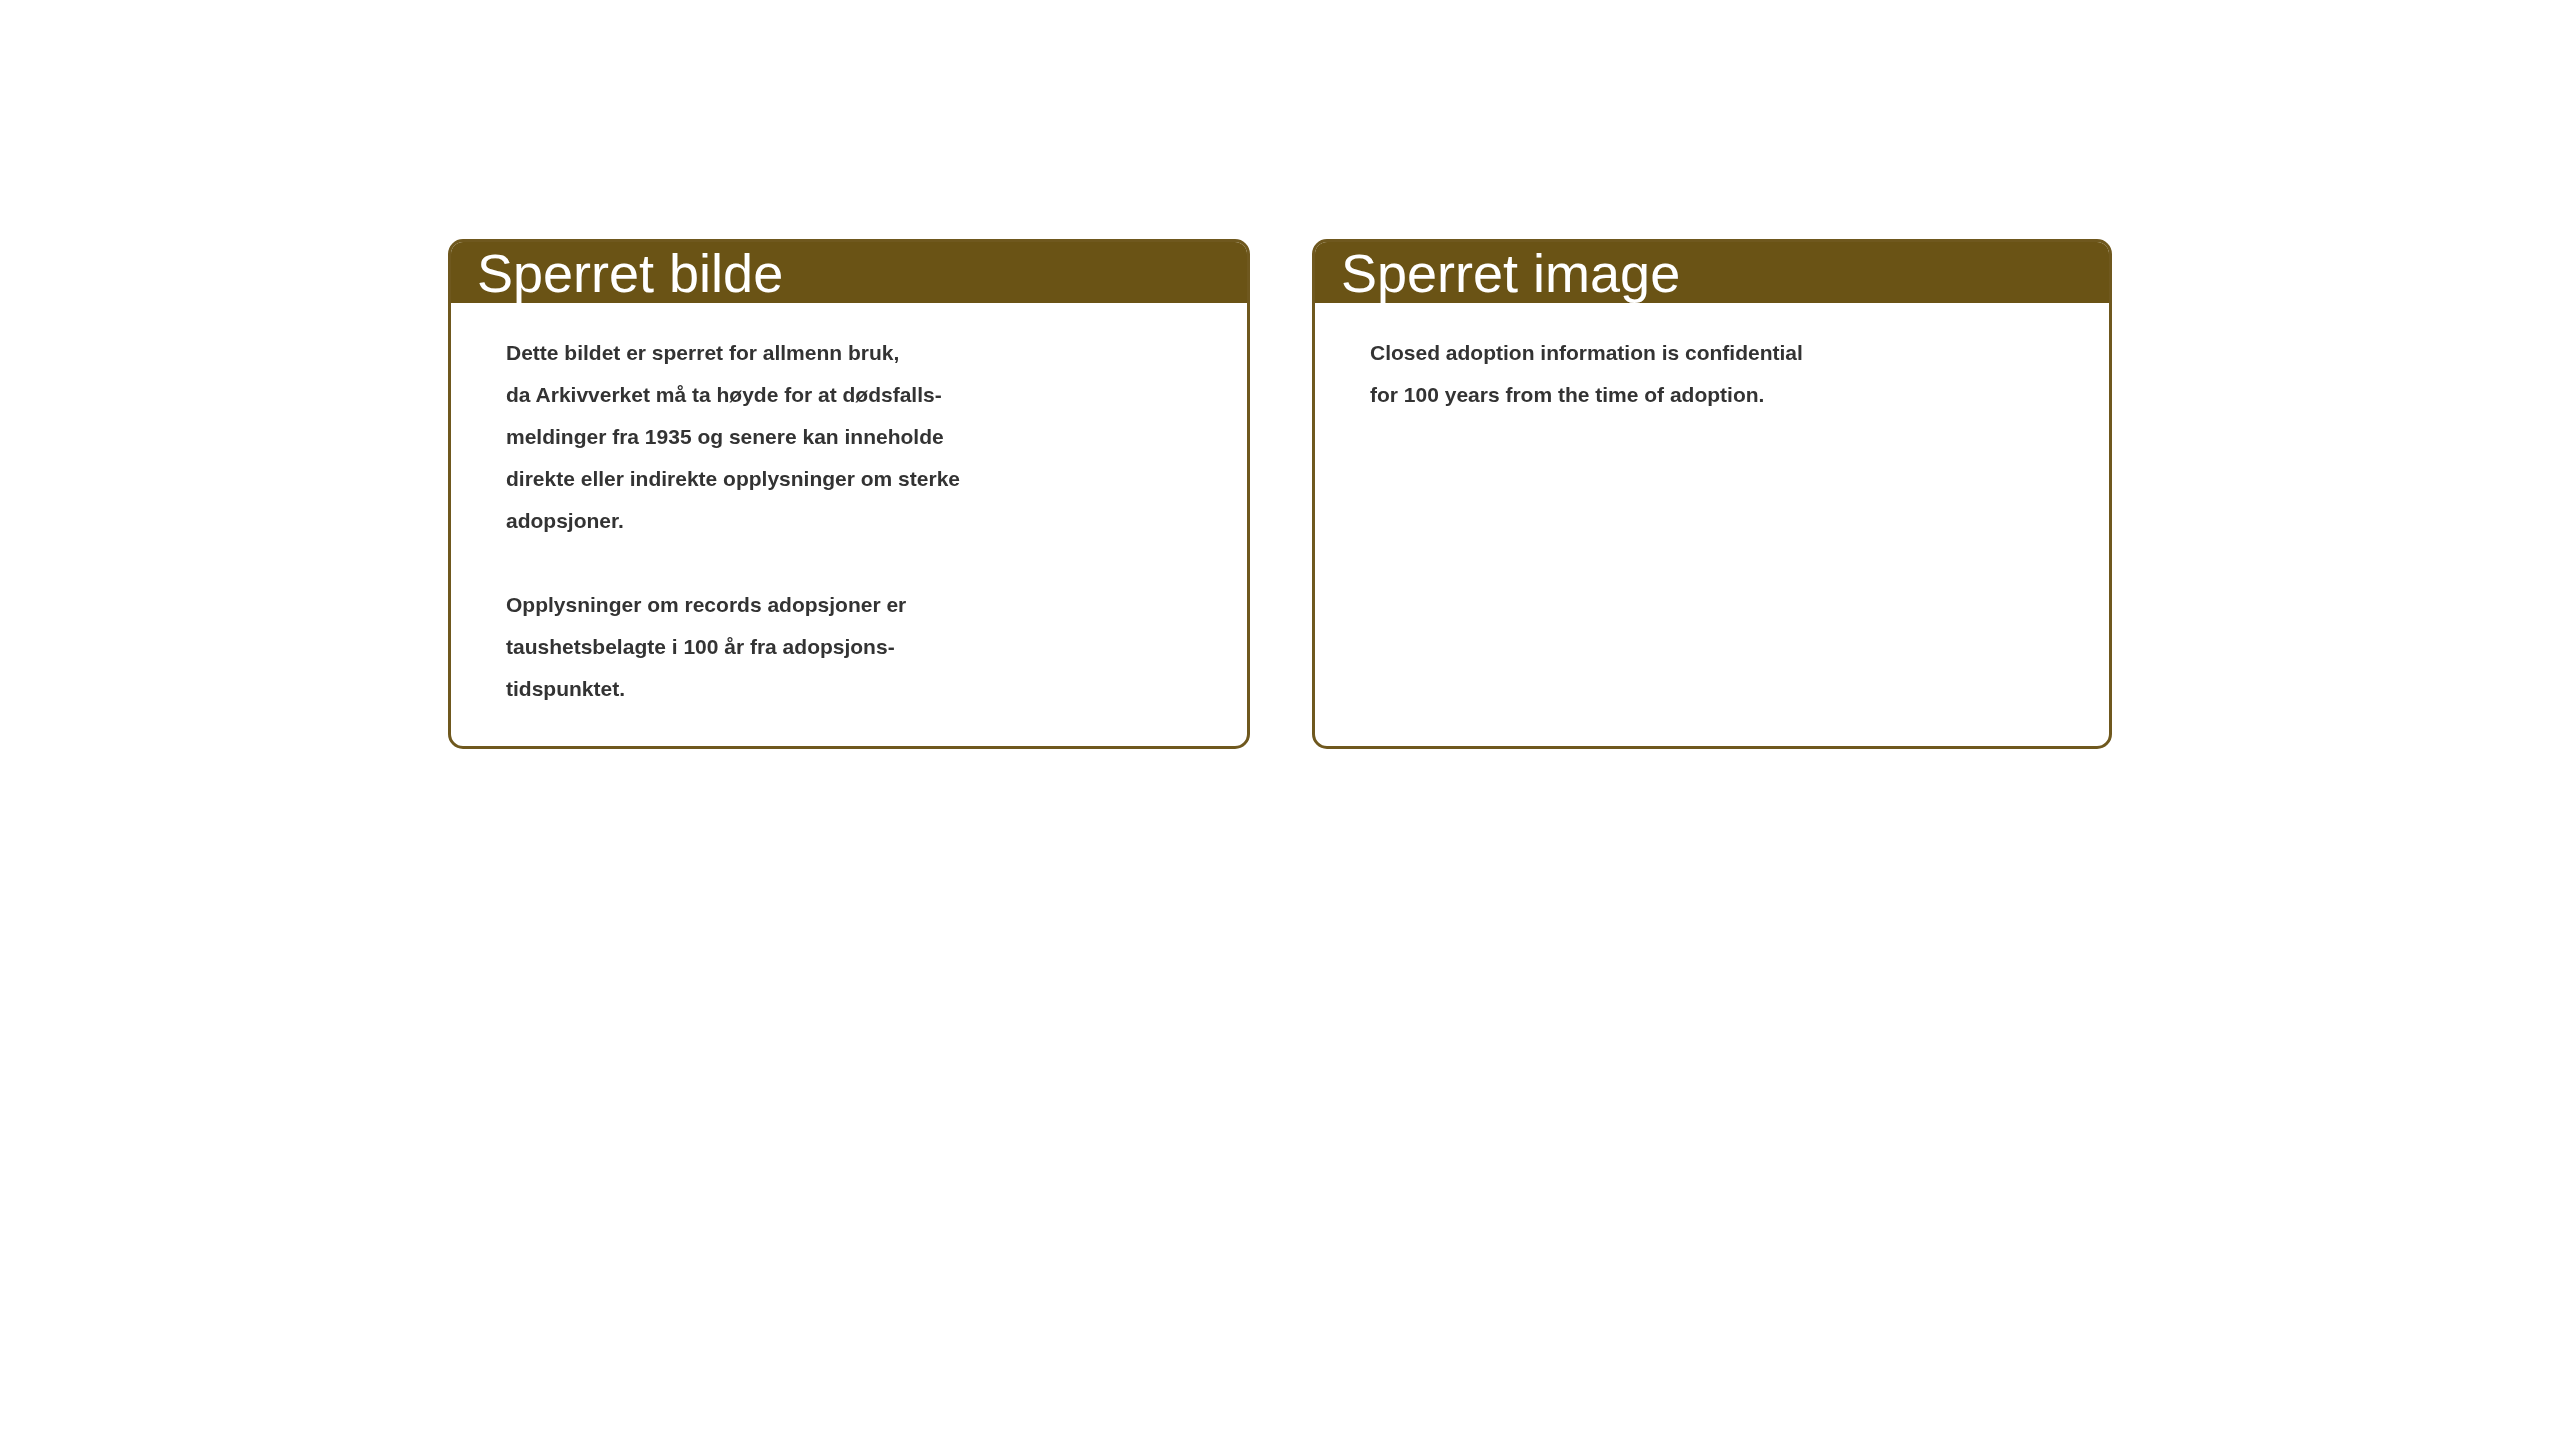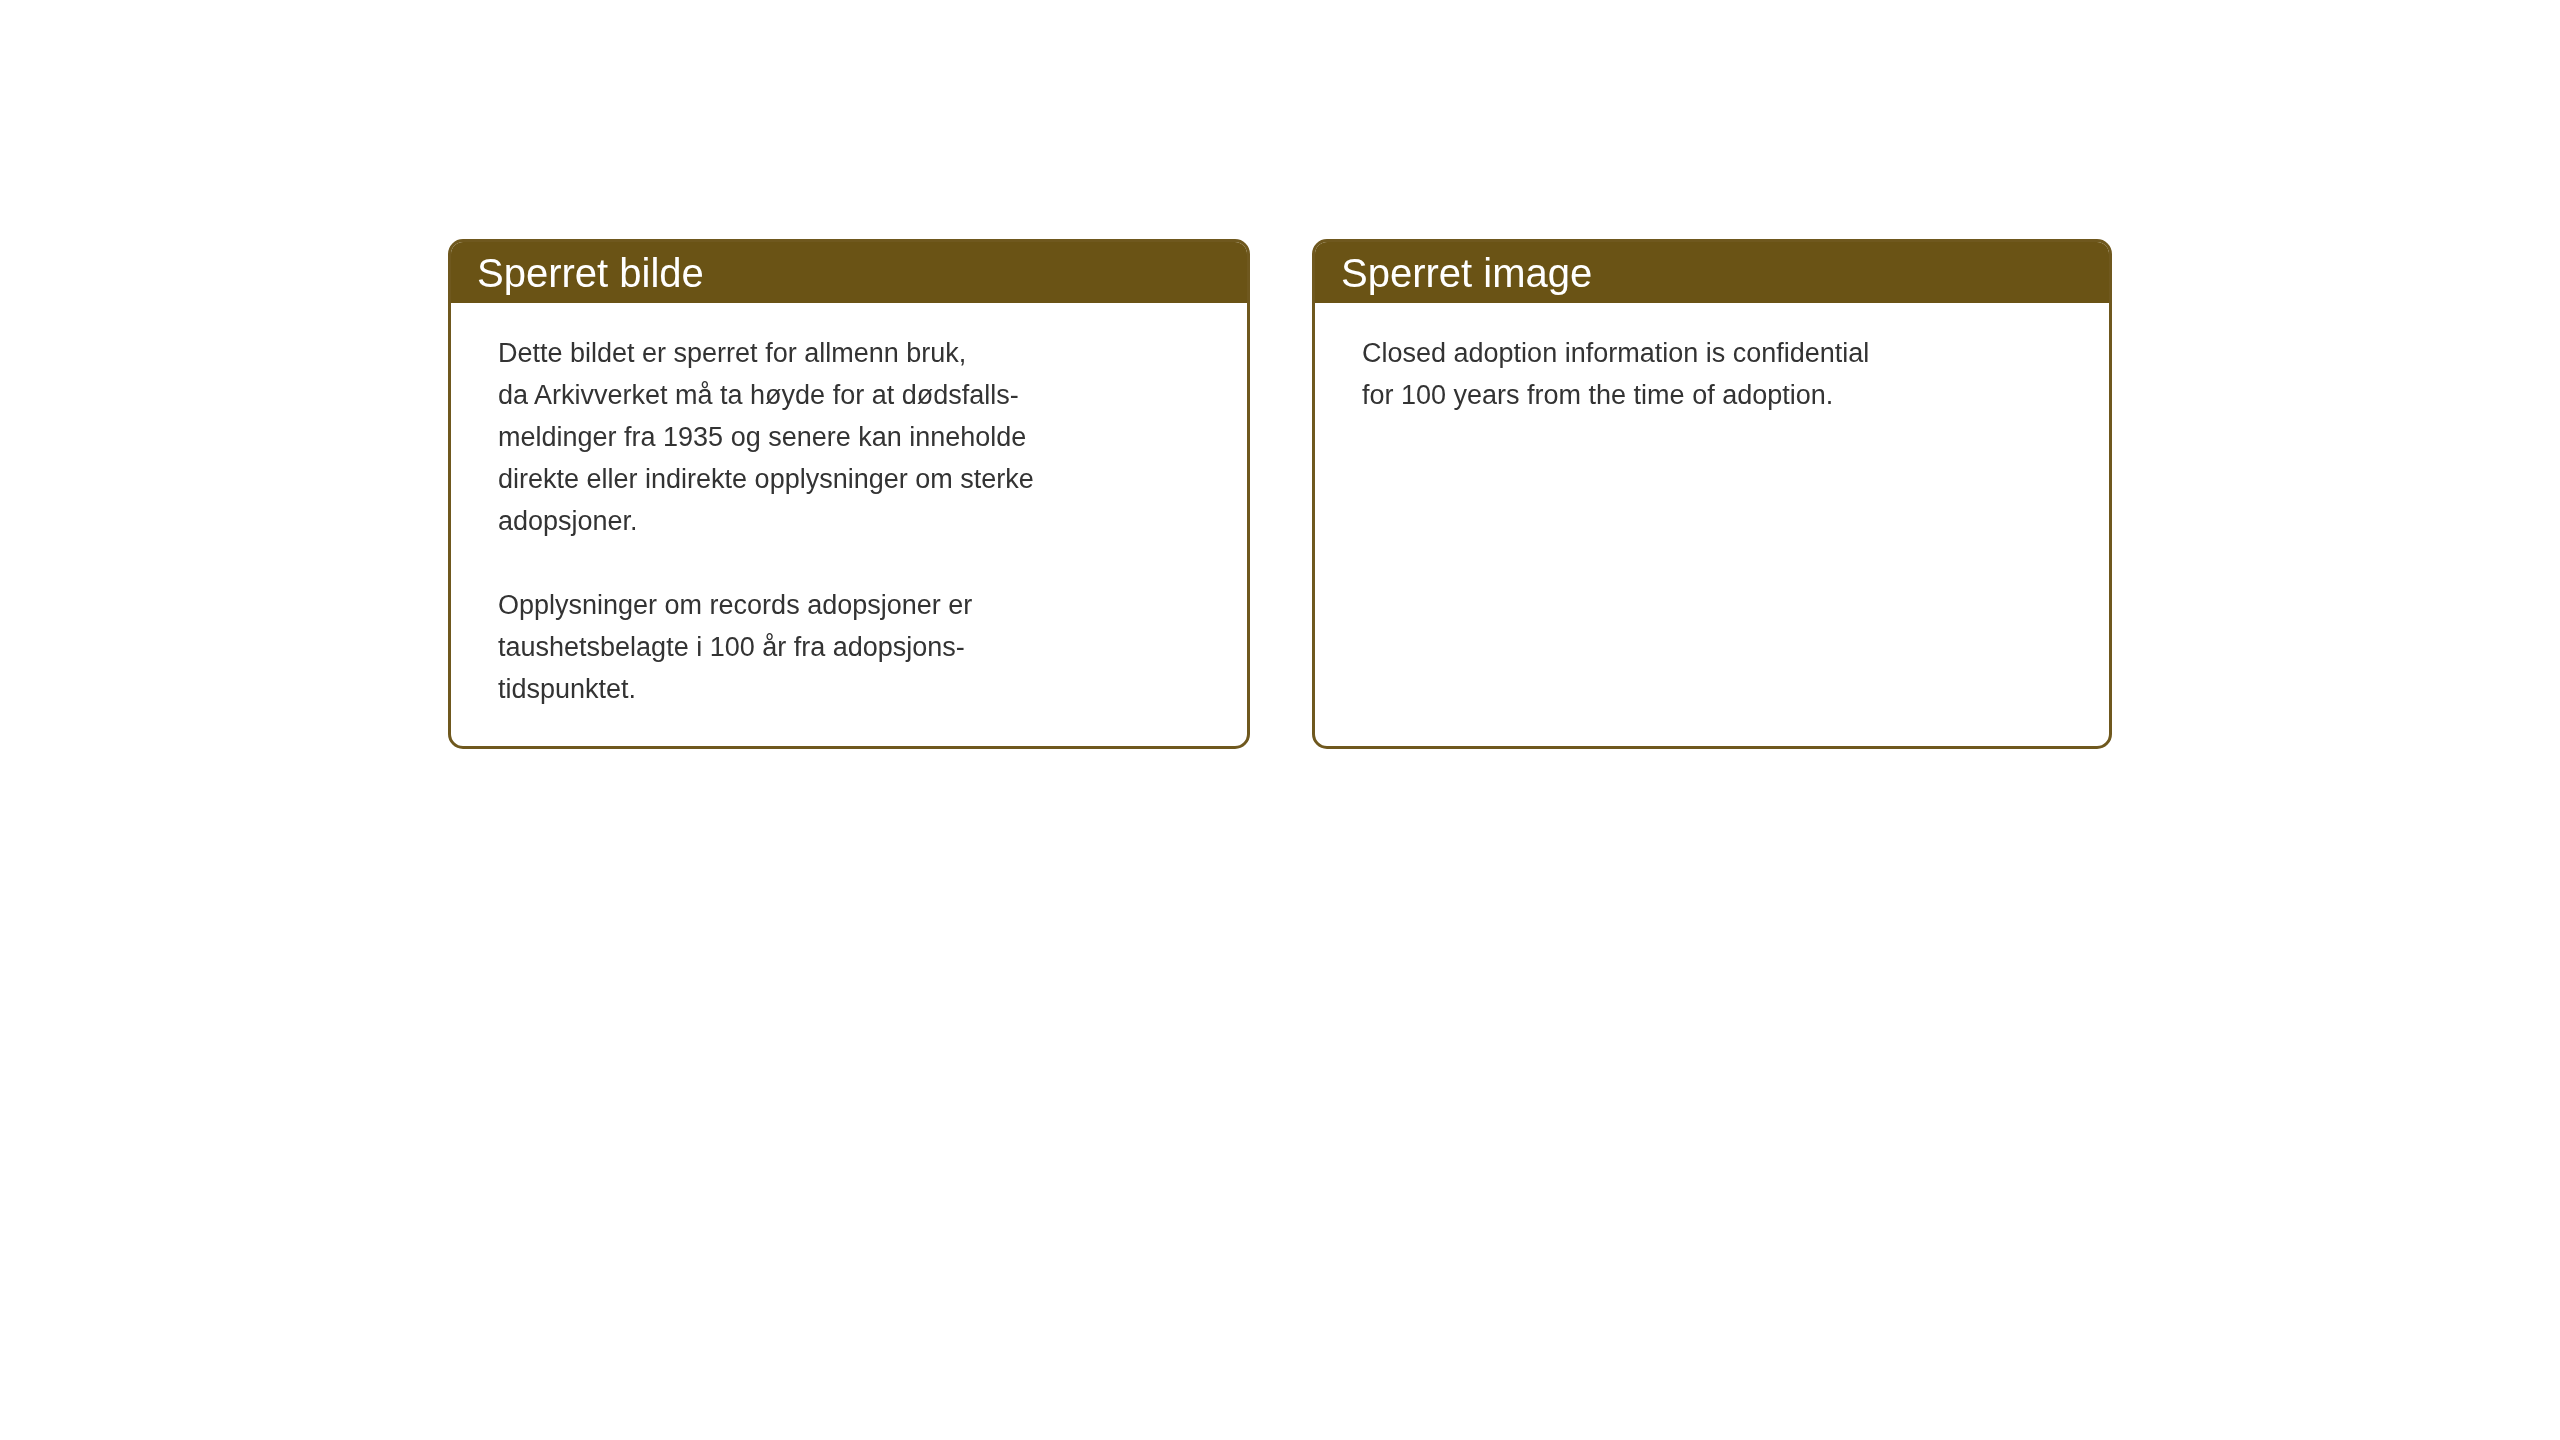--- a/index.html
+++ b/index.html
@@ -31,33 +31,34 @@
   .card-en{left:1312px;width:800px;}
   .card-header{
     height:61px;
     background:var(--header-bg);
     display:flex;
     align-items:center;
     padding-left:26px;
   }
   .card-title{
     color:var(--title-text);
-    font-size:40px;
+    font-size:54px;
     line-height:1;
     white-space:nowrap;
   }
   .card-body{
     padding:29px 28px 0 39px;
   }
   .card-body p{
-    margin:0 0 42px 8px;
-    font-size:27px;
+    margin:0 0 42px 16px;
+    font-size:21px;
     line-height:42px;
     color:var(--body-text);
     white-space:pre-line;
+    font-weight:bold;
   }
 </style>
 </head>
 <body>
 
 <main>
 
   <section class="card card-no">
     <header class="card-header">
       <span class="card-title">Sperret bilde</span>

